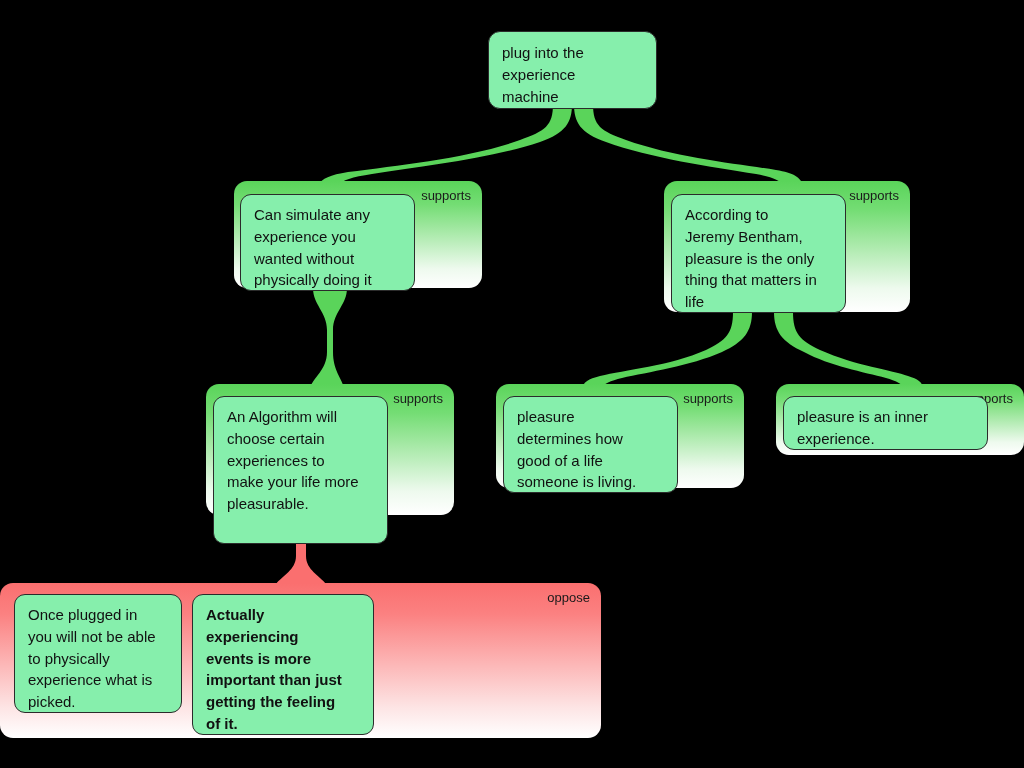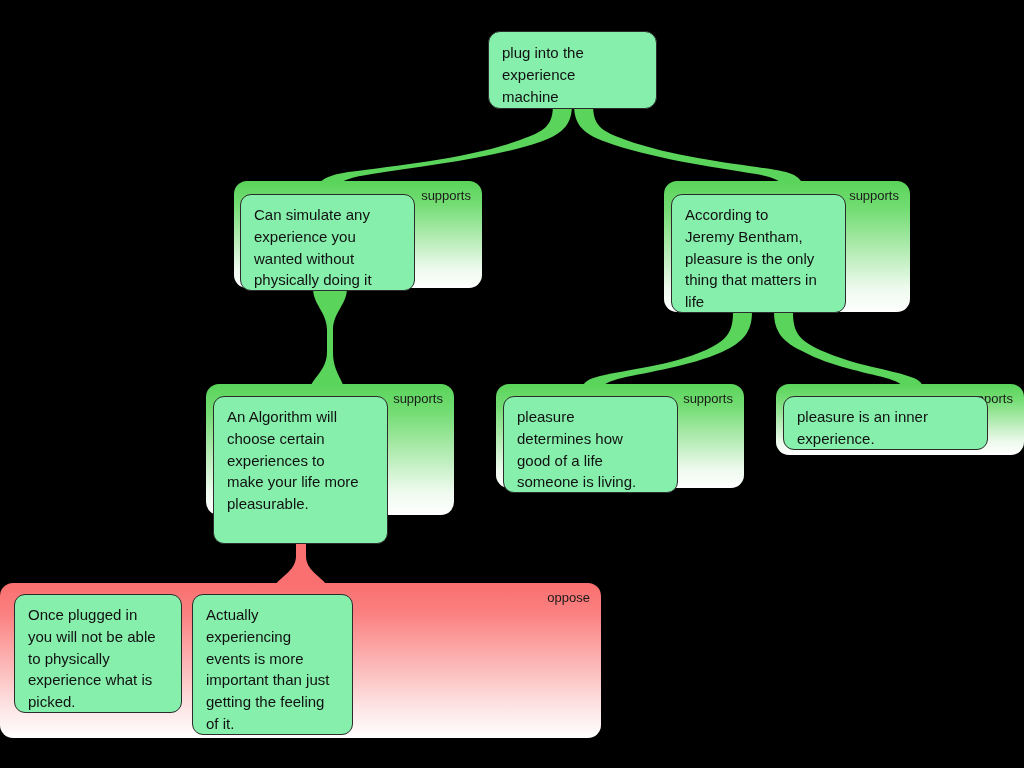--- a/index.html
+++ b/index.html
@@ -205,21 +205,21 @@
   <div class="group oppose" style="left:0px; top:583px; width:601px; height:155px;">
     <span class="relation-label">oppose</span>
   </div>
   <div class="card" style="left:14px; top:594px; width:168px; height:119px;">
     <div class="text">Once plugged in
 you will not be able
 to physically
 experience what is
 picked.</div>
   </div>
-  <div class="card" style="left:192px; top:594px; width:161px; height:141px;">
+  <div class="card" style="left:192px; top:594px; width:182px; height:141px;font-weight:bold;">
     <div class="text">Actually
 experiencing
 events is more
 important than just
 getting the feeling
 of it.</div>
   </div>
 
 </div>
 

